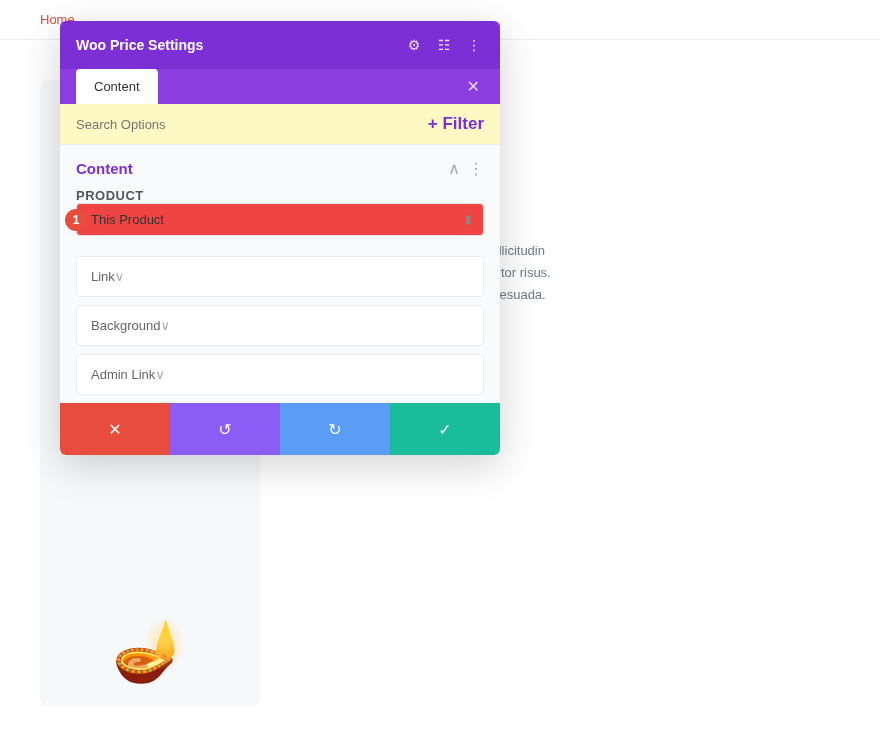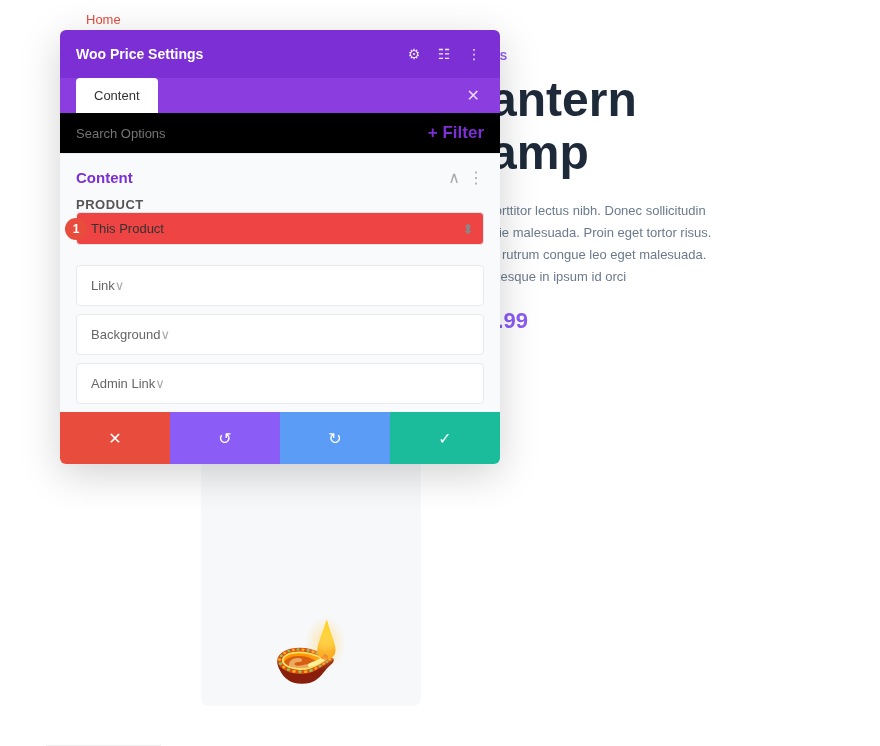--- a/index.html
+++ b/index.html
@@ -11,21 +11,21 @@
       overflow: hidden;
       position: relative;
     }
 
     
     .page-bg {
       position: absolute;
       top: 0; left: 0; right: 0; bottom: 0;
       background: #fff;
       display: flex;
-      padding-left: 46px;
+      flex-direction: column;
     }
 
     .page-nav {
       padding: 12px 40px;
       font-size: 13px;
       color: #e74c3c;
       border-bottom: 1px solid #eee;
     }
 
     .page-content {
@@ -82,21 +82,21 @@
 
     .product-price {
       font-size: 22px;
       font-weight: 700;
       color: #8b5cf6;
     }
 
     
     .modal-overlay {
       position: absolute;
-      top: 30px;
+      top: 21px;
       left: 60px;
       width: 440px;
       background: #fff;
       border-radius: 6px;
       box-shadow: 0 10px 40px rgba(0,0,0,0.18);
       overflow: hidden;
       display: flex;
       flex-direction: column;
     }
 
@@ -169,21 +169,21 @@
     .modal-body {
       background: #f9fafc;
       flex: 1;
     }
 
     
     .search-bar {
       display: flex;
       align-items: center;
       padding: 10px 16px;
-      background: #000000;
+      background: #fef9c3;
       border-bottom: 1px solid #eaedf0;
     }
 
     .search-input {
       flex: 1;
       border: none;
       outline: none;
       font-size: 13px;
       color: #888;
       background: transparent;

